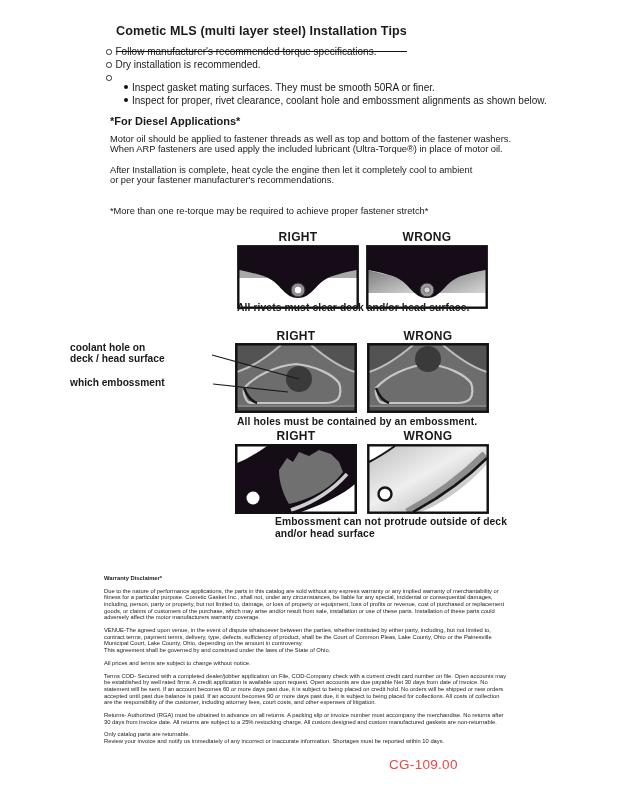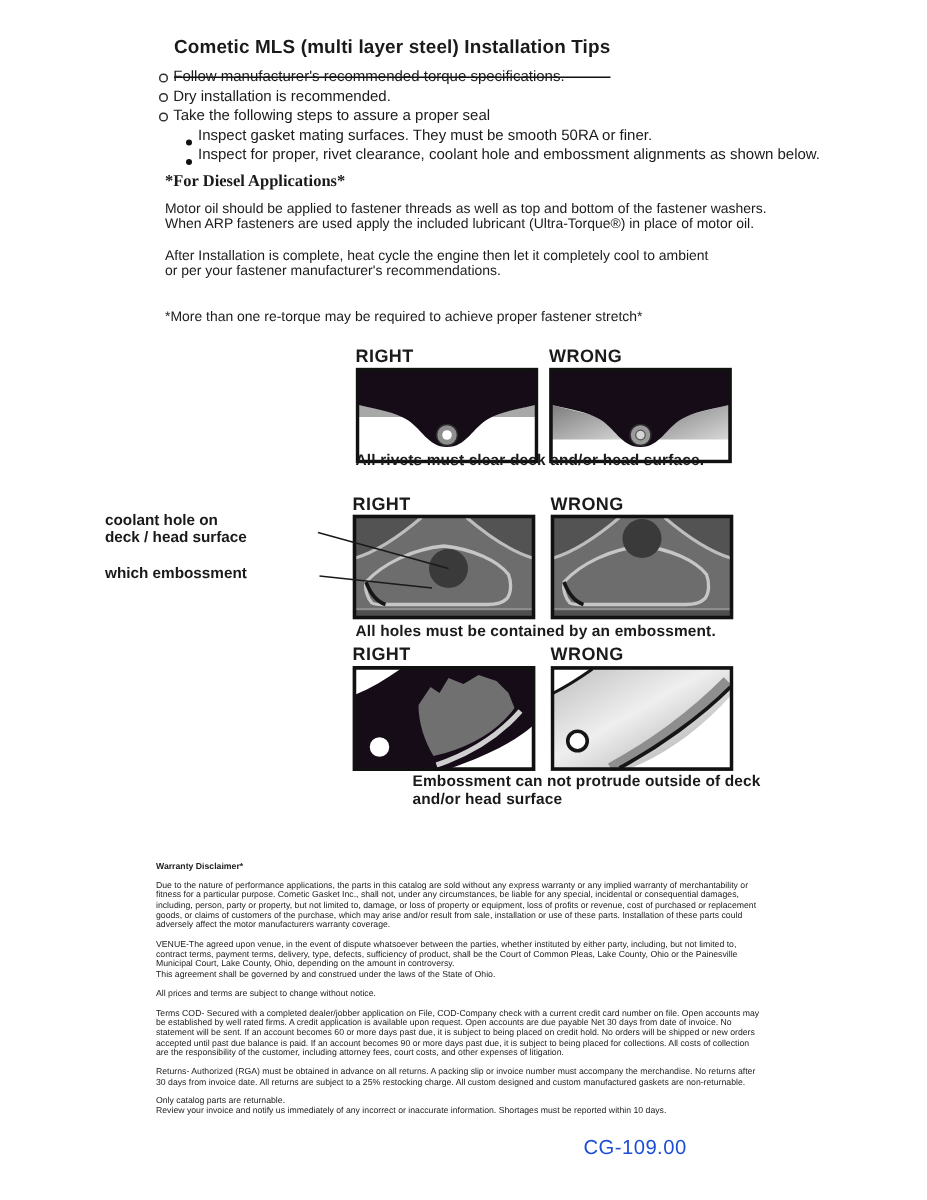--- a/index.html
+++ b/index.html
@@ -7,58 +7,57 @@
         font-family:"Liberation Sans",sans-serif;color:#1a1a1a;}
   .abs{position:absolute;}
   
   .title{left:116px;top:24px;font-size:12.6px;font-weight:700;letter-spacing:0.1px;
          border-bottom:1.6px solid #111;padding-bottom:13px;}
   
   .bullets{left:106px;top:45px;font-size:10px;line-height:13px;}
   .b{display:flex;align-items:flex-start;}
   .dot-o{width:3.5px;height:3.5px;border:1px solid #333;border-radius:50%;margin:4.2px 4px 0 0;flex:0 0 auto;}
   .dot-f{width:4px;height:4px;background:#111;border-radius:50%;margin:4.2px 4px 0 0;flex:0 0 auto;}
-  .sub{margin-left:18px;align-items:flex-end;}
-  
-  .dheading{left:110px;top:115px;font-size:11px;font-weight:700;font-family:Liberation Serif, serif;}
+  .sub{margin-left:18px;}
+  
+  .dheading{left:110px;top:115px;font-size:11px;font-weight:700;}
   .body-par{font-size:9.3px;line-height:10.3px;}
   .body-par div{white-space:nowrap;}
   
-  .dlabel{width:122px;text-align:left;font-size:12px;font-weight:700;letter-spacing:0.3px;}
+  .dlabel{width:122px;text-align:center;font-size:12px;font-weight:700;letter-spacing:0.3px;}
   .caption{font-size:10.3px;font-weight:700;letter-spacing:0.1px;}
   .caption div{white-space:nowrap;line-height:11.5px;margin-left:38px;}
   .sidelabel{width:140px;font-size:10.2px;font-weight:700;line-height:11px;}
   .sidelabel div{white-space:nowrap;}
   .panel{display:block;}
   
   .fineprint{left:104px;top:575px;width:430px;font-size:5.8px;line-height:6.6px;color:#222;}
   .fineprint .para{margin-bottom:6.3px;}
   .fineprint div{white-space:nowrap;}
   .fp-head{font-weight:700;margin-bottom:6.3px;}
-  .pagenum{left:389px;top:757px;font-size:13.5px;letter-spacing:0.3px;color:#1d4ed8;}
+  .pagenum{left:389px;top:757px;font-size:13.5px;letter-spacing:0.3px;color:#ef4444;}
 </style>
 </head>
 <body>
 
 <div class="page">
 
   <div class="abs title">Cometic MLS (multi layer steel) Installation Tips</div>
 
   <div class="abs bullets">
     <div class="b">
       <span class="dot-o"></span>
       <span>Follow manufacturer's recommended torque specifications.</span>
     </div>
     <div class="b">
       <span class="dot-o"></span>
       <span>Dry installation is recommended.</span>
     </div>
     <div class="b">
       <span class="dot-o"></span>
-      <span>Take the following steps to assure a proper seal</span>
     </div>
     <div class="b sub">
       <span class="dot-f"></span>
       <span>Inspect gasket mating surfaces.  They must be smooth 50RA or finer.</span>
     </div>
     <div class="b sub">
       <span class="dot-f"></span>
       <span>Inspect for proper, rivet clearance, coolant hole and embossment alignments as shown below.</span>
     </div>
   </div>

